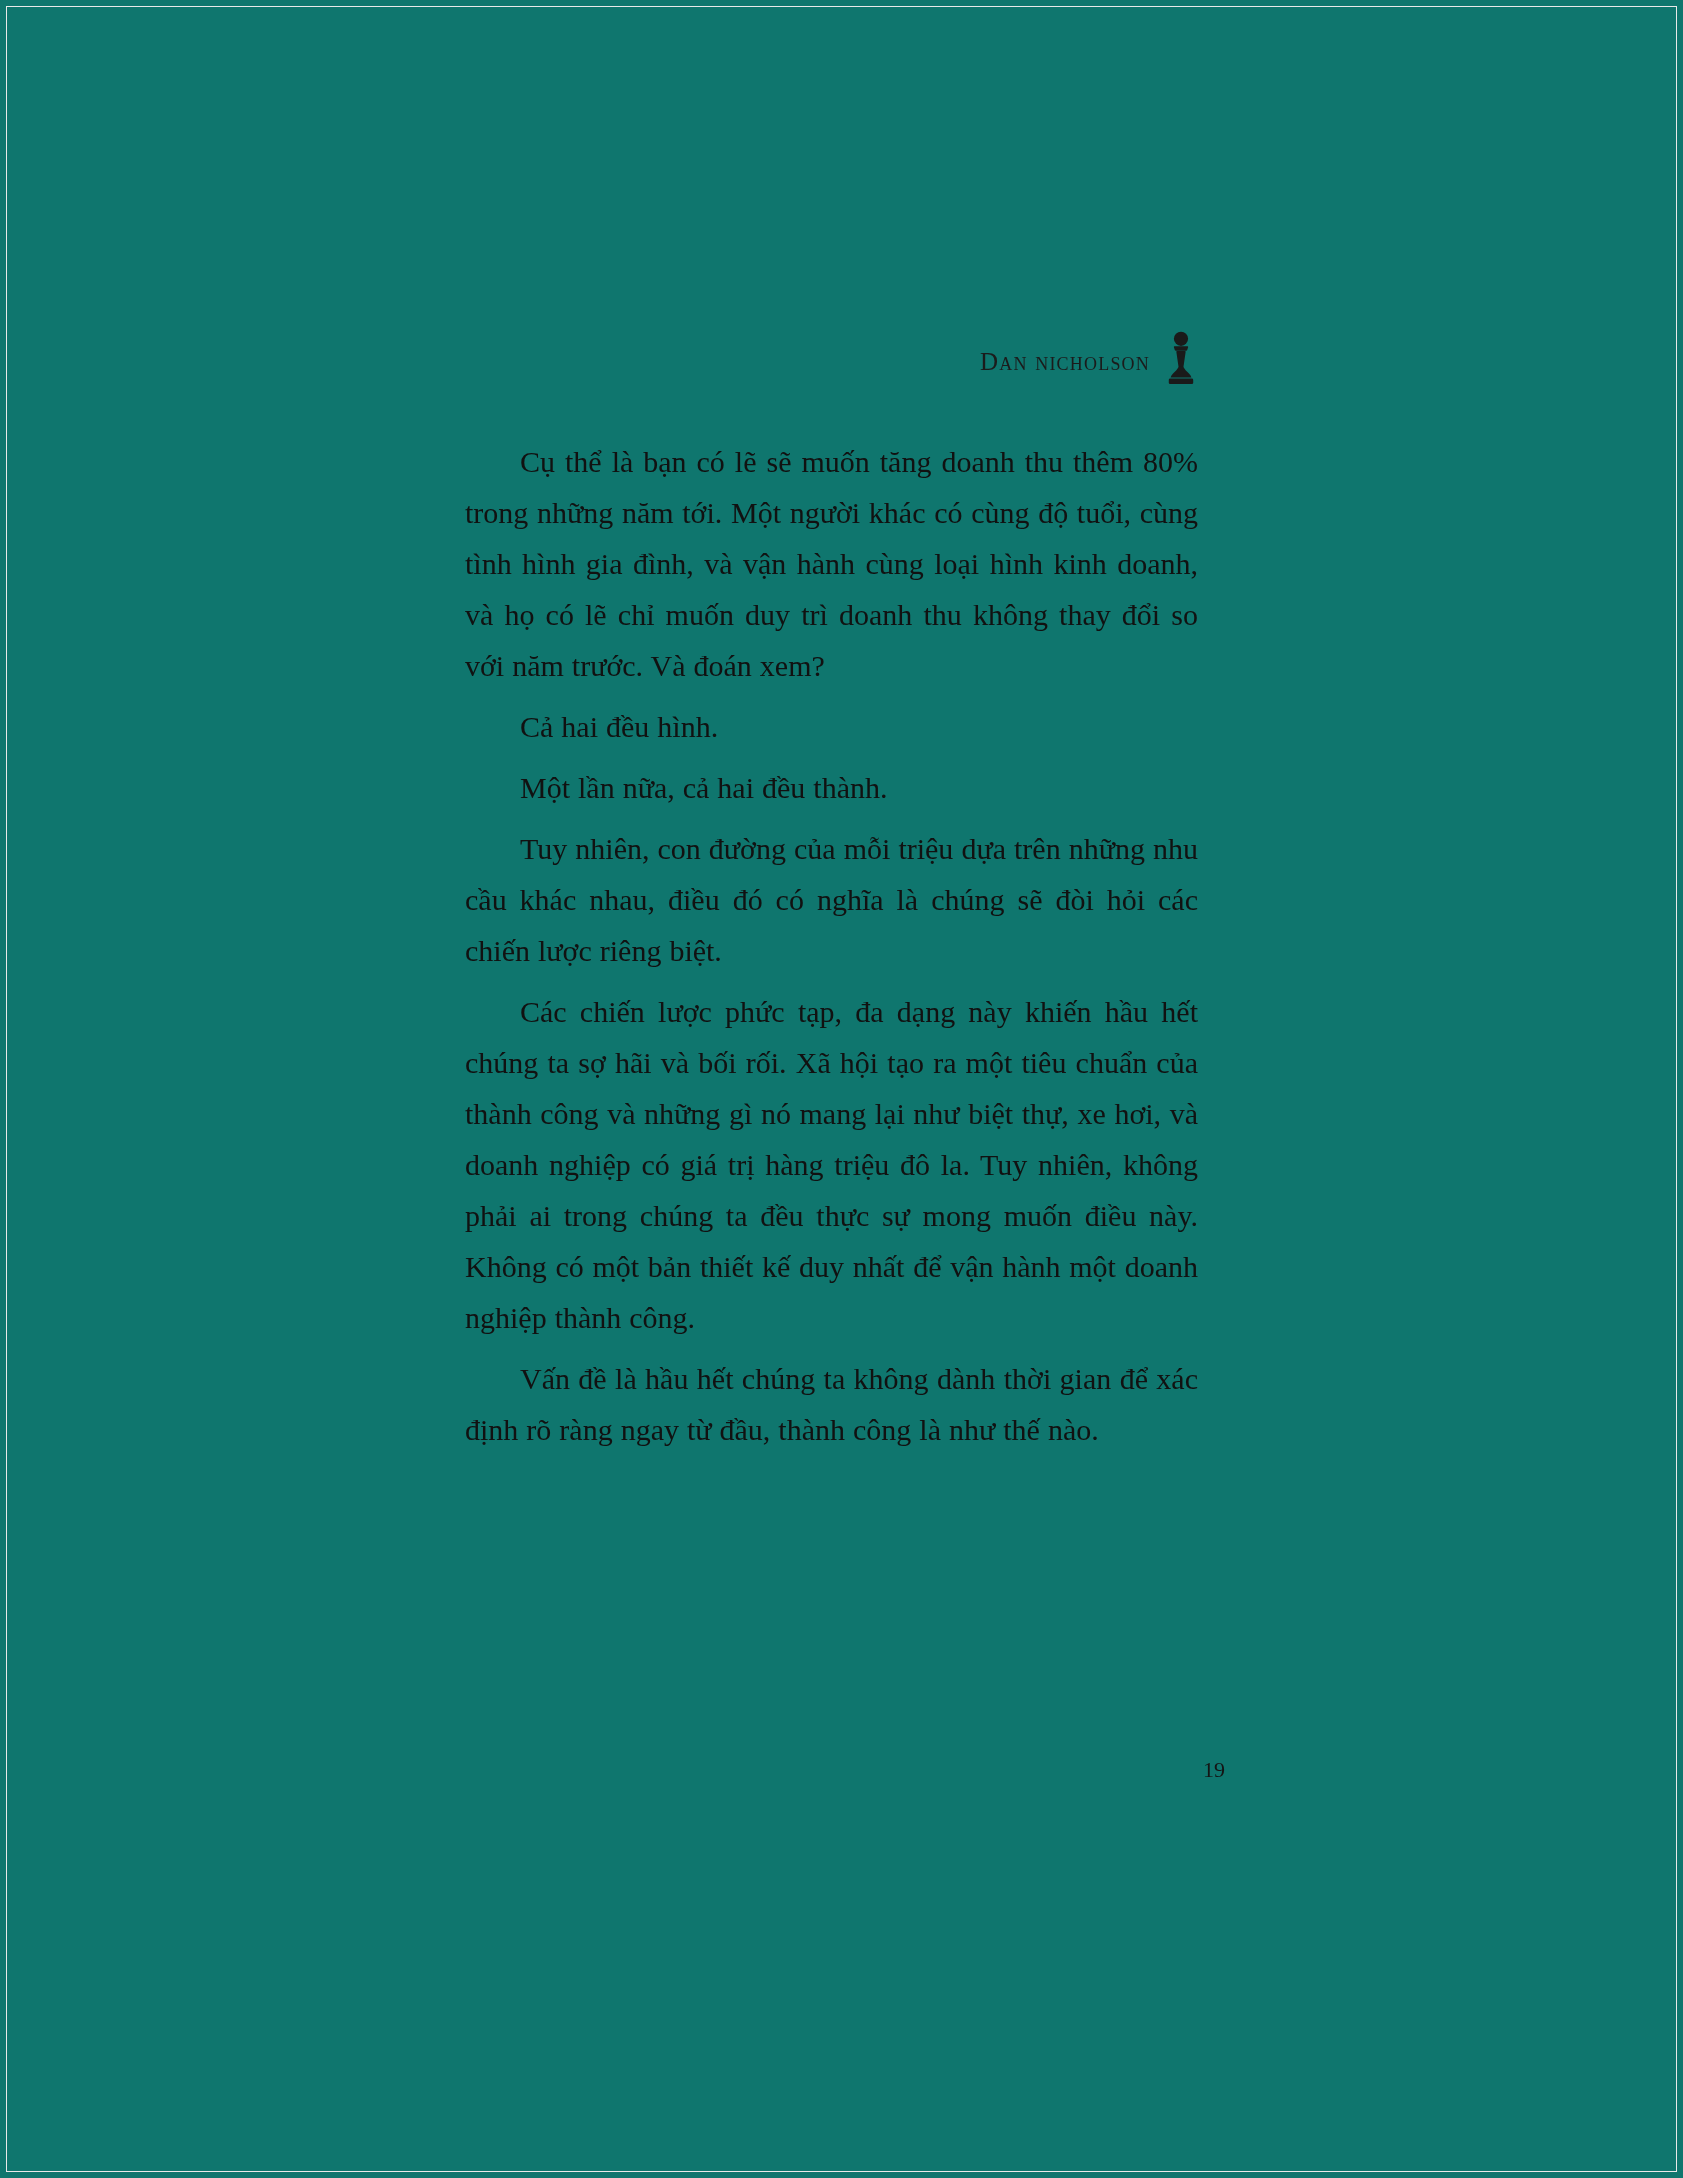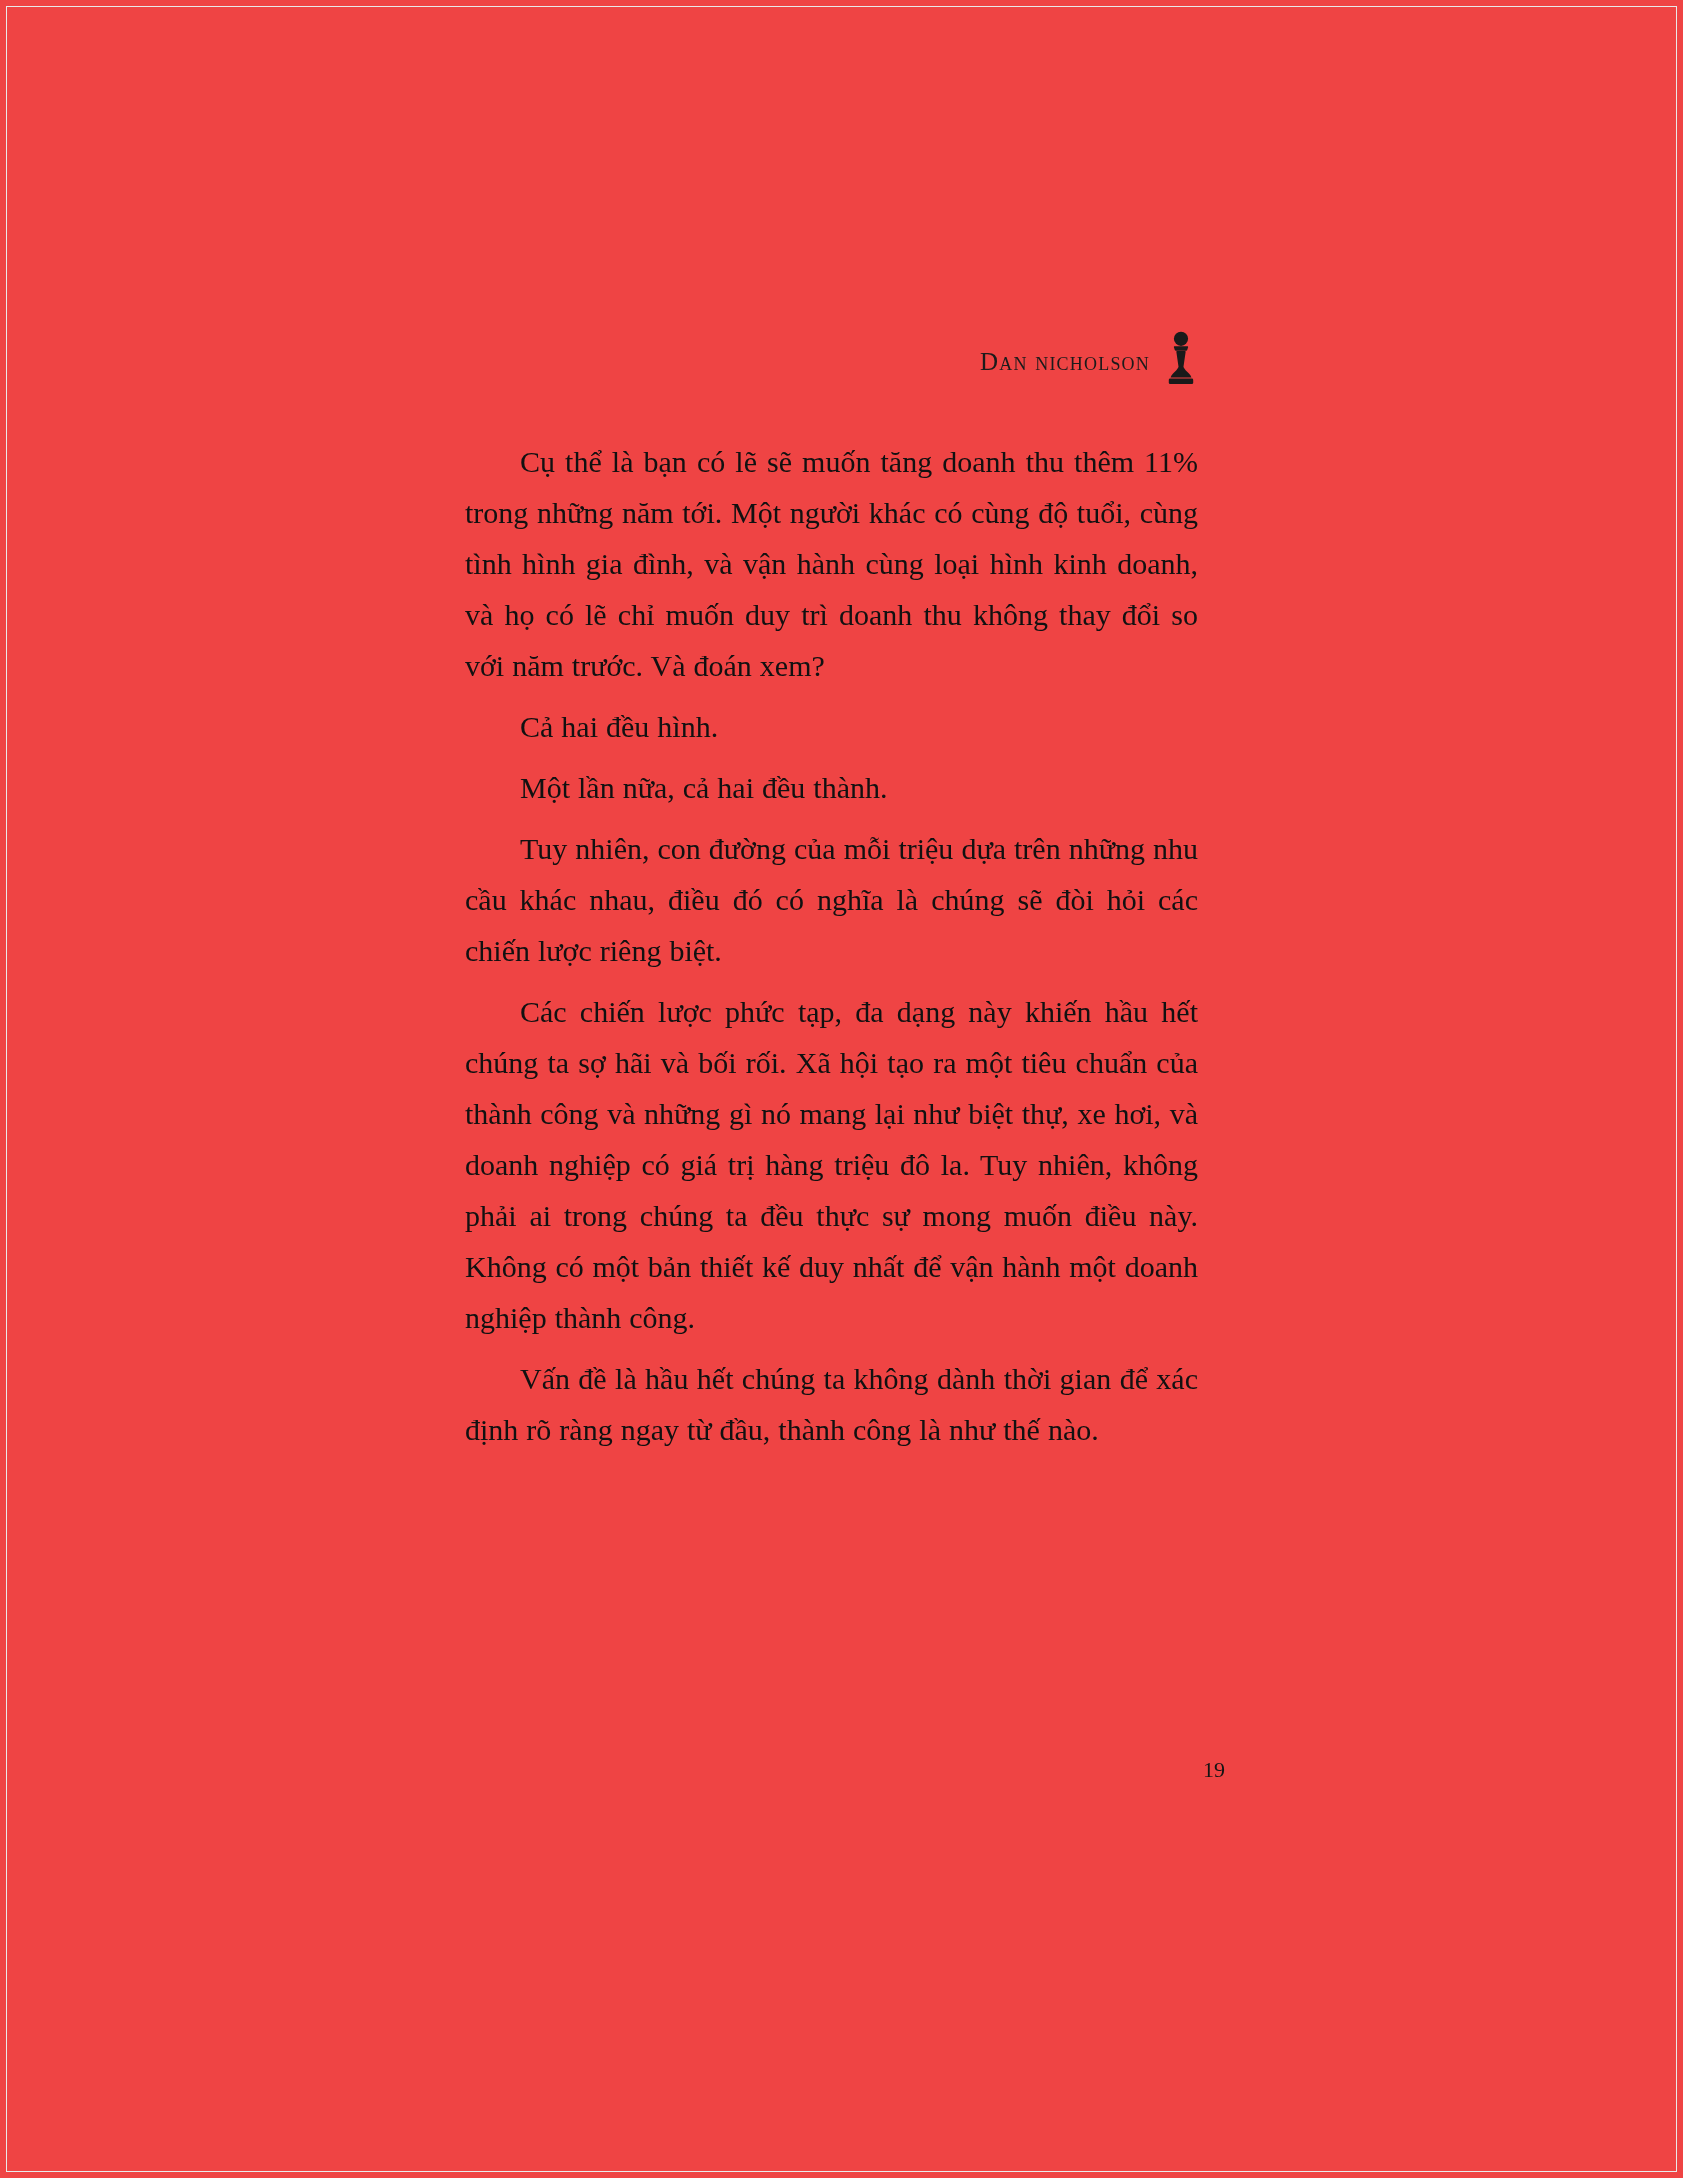--- a/index.html
+++ b/index.html
@@ -4,21 +4,21 @@
 <style>
   html, body {
     margin: 0;
     padding: 0;
     background: #ffffff;
   }
   .page {
     position: relative;
     width: 1683px;
     height: 2178px;
-    background: #ef4444;
+    background: #0f766e;
     margin: 0 auto;
     overflow: hidden;
   }
   
   .page-border {
     position: absolute;
     left: 6px;
     top: 6px;
     right: 6px;
     bottom: 6px;
@@ -96,21 +96,21 @@
             <ellipse cx="17" cy="9" rx="7.2" ry="7.2"></ellipse>
             <path d="M10.6 16.5 h12.8 c0.6 0 1 0.5 0.8 1.1 l-0.9 2.6 c-0.2 0.5 -0.6 0.8 -1.1 0.8 h-10.4 c-0.5 0 -0.9 -0.3 -1.1 -0.8 l-0.9 -2.6 c-0.2 -0.6 0.2 -1.1 0.8 -1.1 z"></path>
             <path d="M13.1 21.4 h7.8 c0.5 0 0.9 0.45 0.8 0.95 l-2.1 14.5 c-0.3 2.2 -1.2 4.2 -2.6 6 -1.4 -1.8 -2.3 -3.8 -2.6 -6 l-2.1 -14.5 c-0.1 -0.5 0.3 -0.95 0.8 -0.95 z"></path>
             <path d="M8.7 44.5 c2.4 -2.1 4.6 -4.6 6.1 -7.1 h4.4 c1.5 2.5 3.7 5 6.1 7.1 1.1 1 1.9 2.3 2.3 3.7 h-21.2 c0.4 -1.4 1.2 -2.7 2.3 -3.7 z"></path>
             <rect x="4.6" y="49.3" width="24.8" height="5.6" rx="1.4"></rect>
           </g>
         </svg>
       </span>
     </div>
 
-    <p class="body-text">Cụ thể là bạn có lẽ sẽ muốn tăng doanh thu thêm 11% trong những năm tới. Một người khác có cùng độ tuổi, cùng tình hình gia đình, và vận hành cùng loại hình kinh doanh, và họ có lẽ chỉ muốn duy trì doanh thu không thay đổi so với năm trước. Và đoán xem?</p>
+    <p class="body-text">Cụ thể là bạn có lẽ sẽ muốn tăng doanh thu thêm 80% trong những năm tới. Một người khác có cùng độ tuổi, cùng tình hình gia đình, và vận hành cùng loại hình kinh doanh, và họ có lẽ chỉ muốn duy trì doanh thu không thay đổi so với năm trước. Và đoán xem?</p>
     <p class="body-text">Cả hai đều hình.</p>
     <p class="body-text">Một lần nữa, cả hai đều thành.</p>
     <p class="body-text">Tuy nhiên, con đường của mỗi triệu dựa trên những nhu cầu khác nhau, điều đó có nghĩa là chúng sẽ đòi hỏi các chiến lược riêng biệt.</p>
     <p class="body-text">Các chiến lược phức tạp, đa dạng này khiến hầu hết chúng ta sợ hãi và bối rối. Xã hội tạo ra một tiêu chuẩn của thành công và những gì nó mang lại như biệt thự, xe hơi, và doanh nghiệp có giá trị hàng triệu đô la. Tuy nhiên, không phải ai trong chúng ta đều thực sự mong muốn điều này. Không có một bản thiết kế duy nhất để vận hành một doanh nghiệp thành công.</p>
     <p class="body-text">Vấn đề là hầu hết chúng ta không dành thời gian để xác định rõ ràng ngay từ đầu, thành công là như thế nào.</p>
 
   </div>
 
   <div class="folio">19</div>
 </div>

